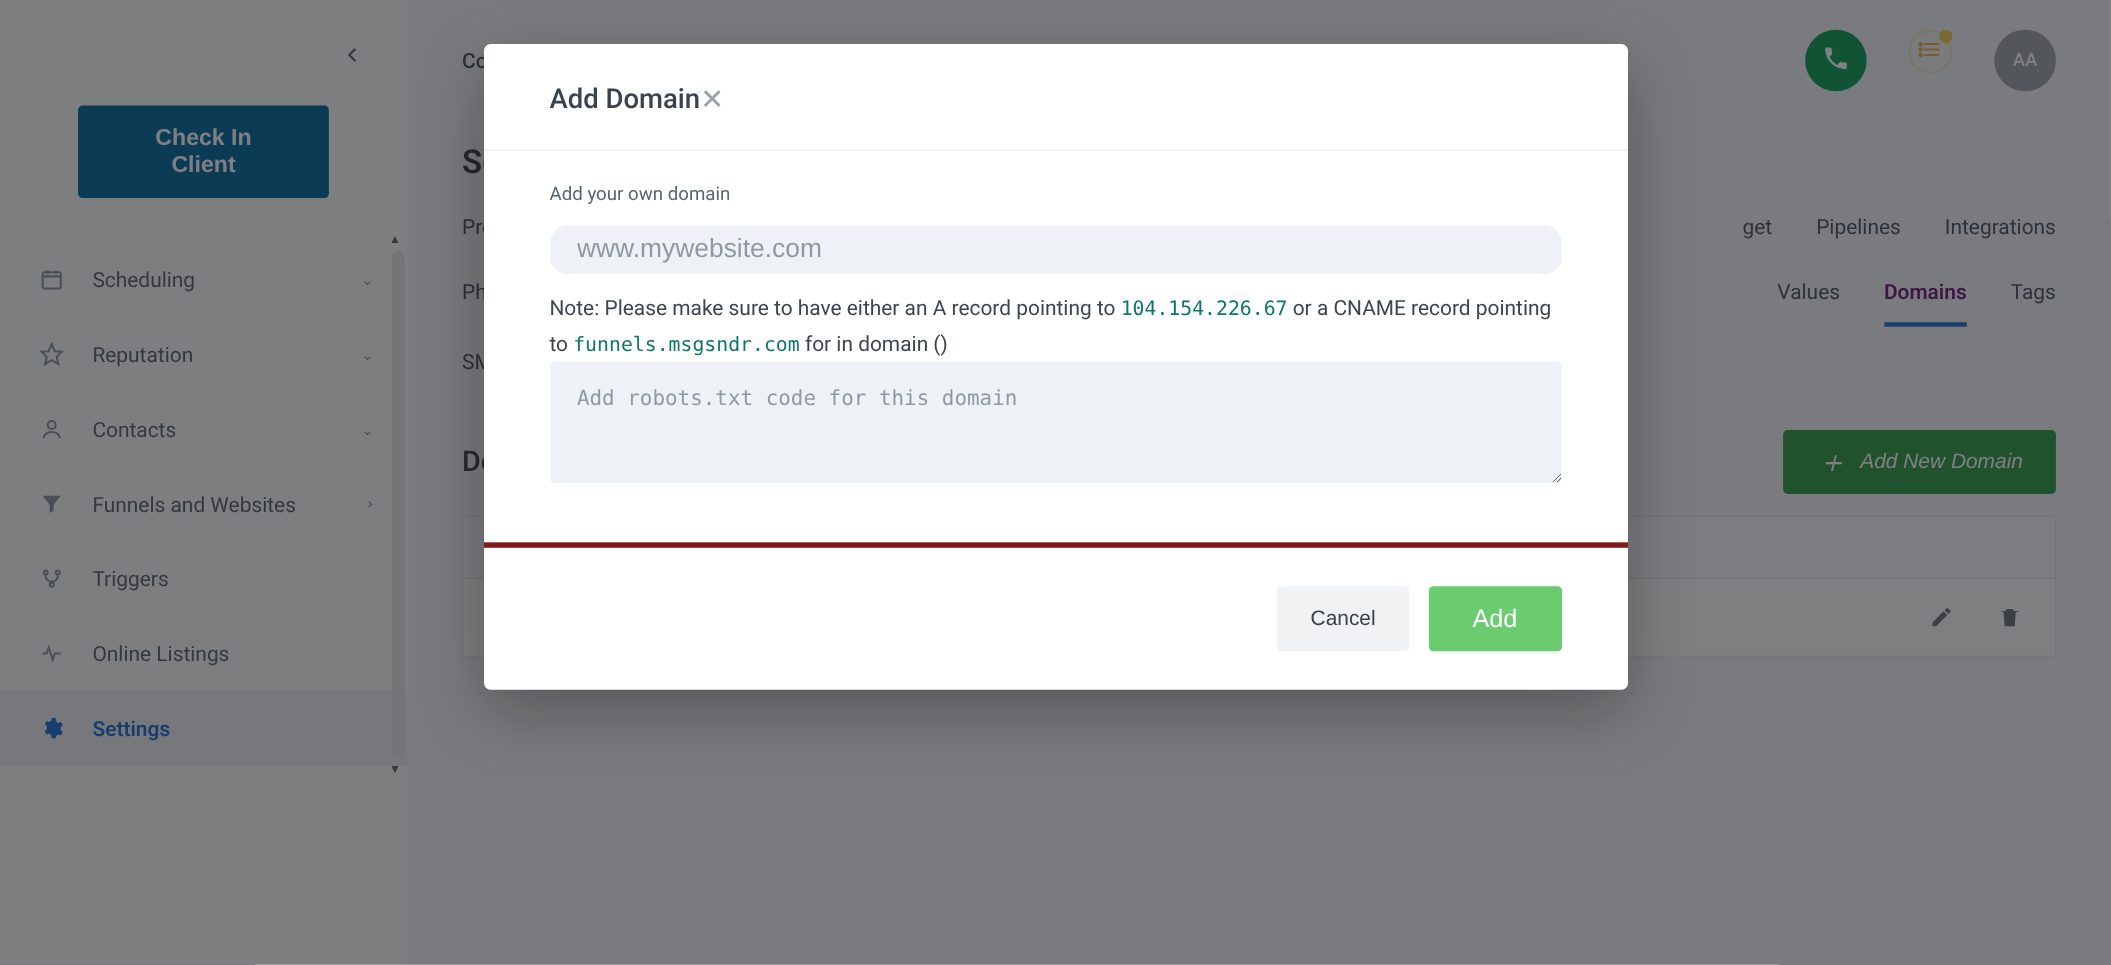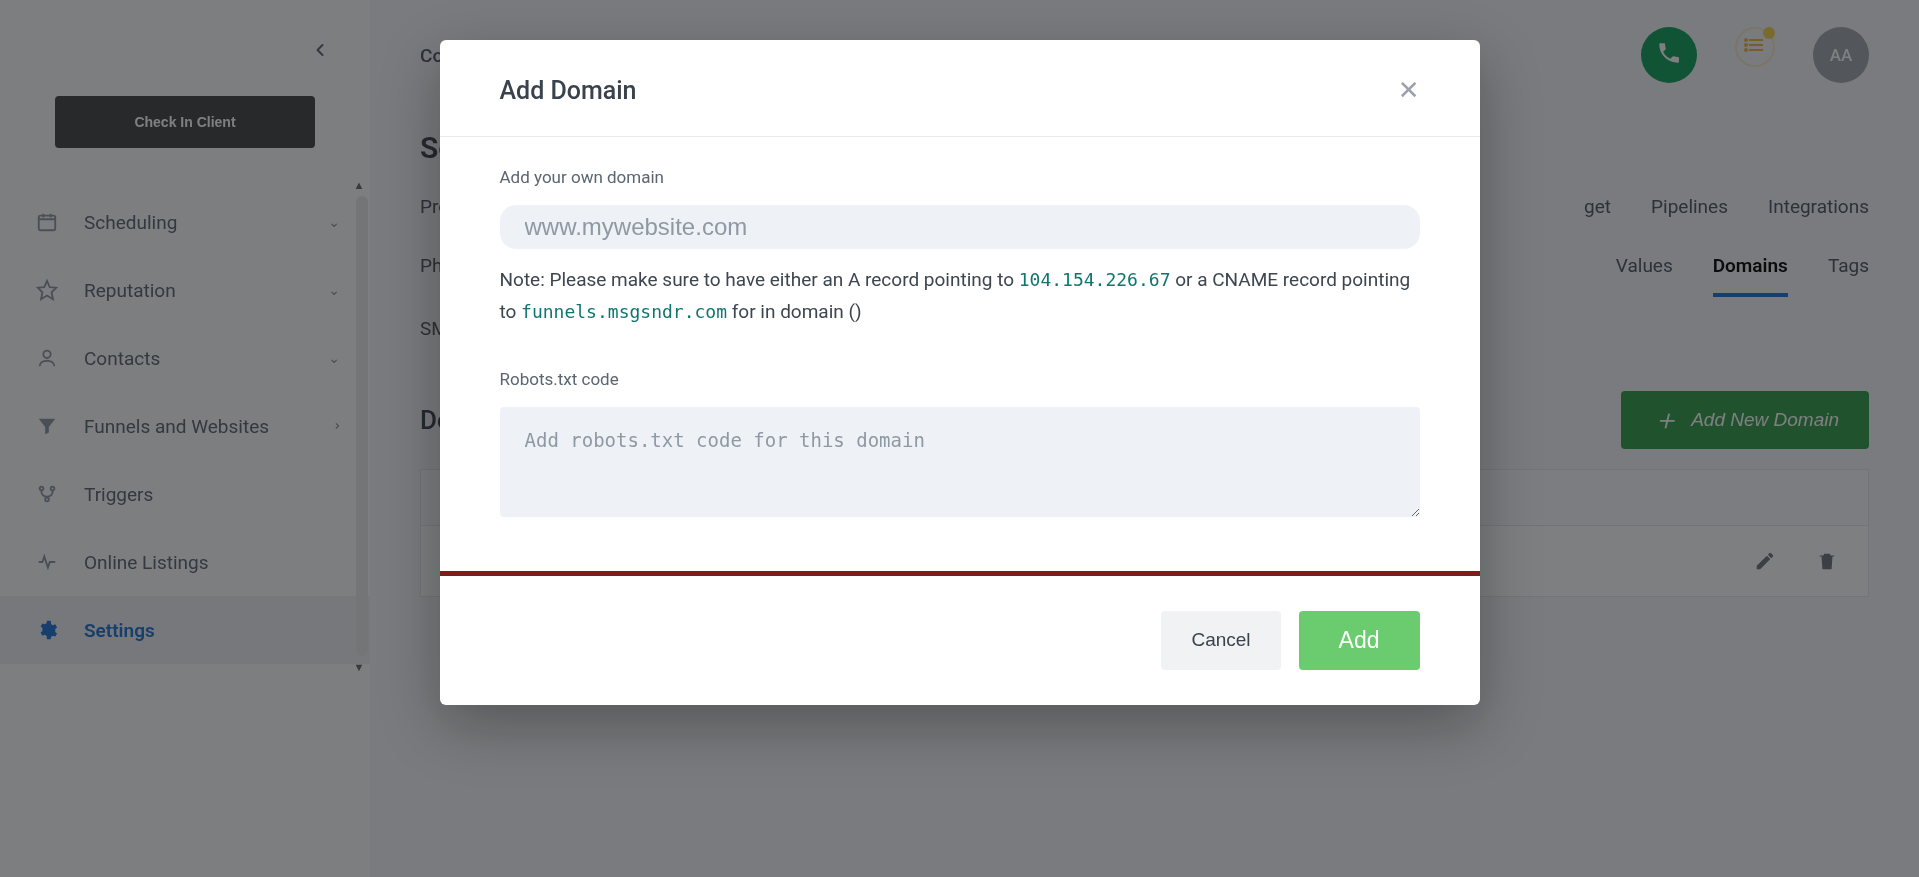--- a/index.html
+++ b/index.html
@@ -1,21 +1,21 @@
 <!DOCTYPE html>
 <html><head>
 <meta charset="utf-8">
 <style>
   * { box-sizing: border-box; margin: 0; padding: 0; }
   html, body { width: 1919px; height: 877px; font-family: -apple-system, BlinkMacSystemFont, "Segoe UI", Roboto, sans-serif; background: #f5f6f8; color: #4a5560; overflow: hidden; }
   .app { display: flex; width: 100%; height: 100%; }
   .sidebar { width: 370px; background: #fdfdfd; display: flex; flex-direction: column; position: relative; }
   .sidebar-top { padding: 38px 30px 30px 60px; display: flex; align-items: center; justify-content: space-between; }
   .collapse-chevron { font-size: 24px; color: #5a6472; cursor: pointer; margin-right: 10px; }
-  .check-in-btn { background: #404040; color: #fff; border: none; padding: 18px 40px; border-radius: 4px; font-size: 14px; font-weight: 600; cursor: pointer; margin: 0 auto 40px; display: block; width: 260px; }
+  .check-in-btn { background: #0369a1; color: #fff; border: none; padding: 18px 40px; border-radius: 4px; font-size: 21px; font-weight: 600; cursor: pointer; margin: 0 auto 40px; display: block; width: 228px; }
   .sidebar-nav { display: flex; flex-direction: column; position: relative; }
   .nav-scroll-arrow { position: absolute; right: 2px; width: 18px; height: 18px; display:flex; align-items:center; justify-content:center; font-size:11px; color:#666;}
   .nav-scroll-top { top: -12px; }
   .nav-scroll-bottom { bottom: -12px; }
   .nav-scrollbar { position: absolute; right: 2px; top: 8px; bottom: 8px; width: 12px; background:#e8e8e8; border-radius:6px;}
   .nav-item { display: flex; align-items: center; padding: 22px 30px 22px 35px; cursor: pointer; color: #5a6472; font-size: 19px; gap: 25px; }
   .nav-item.active { background: #eef0f2; color: #1b6fd2; font-weight: 600; }
   .nav-item .nav-icon { width: 24px; height: 24px; display: flex; align-items: center; justify-content: center; }
   .nav-item .nav-icon svg { width: 22px; height: 22px; }
   .nav-label { flex: 1; }
@@ -26,34 +26,34 @@
   .header-icons { display: flex; align-items: flex-start; gap: 38px; }
   .phone-circle { width: 56px; height: 56px; border-radius: 50%; background: #0f9d58; display: flex; align-items: center; justify-content: center; cursor: pointer; }
   .phone-circle svg { width: 26px; height: 26px; fill: #fff; }
   .list-badge { position: relative; width: 40px; height: 40px; display:flex; align-items:center; justify-content:center; cursor:pointer; border-radius:50%; border:2px solid #f7e9c9;}
   .list-badge svg { width: 24px; height: 24px; stroke: #f3b43a; fill:none; stroke-width:2;}
   .list-badge::after { content:""; position:absolute; top:-2px; right:-2px; width:12px; height:12px; background:#f3d34a; border-radius:50%;}
   .avatar { width: 56px; height: 56px; border-radius: 50%; background: #9fa4a8; color: #fff; display: flex; align-items: center; justify-content: center; font-size: 17px; font-weight:500; cursor:pointer;}
   .page-title { font-size: 30px; font-weight: 600; color: #3a434d; padding: 0 50px 10px; margin-top: 20px;}
   .tabs-row { display: flex; flex-wrap: wrap; padding: 20px 50px 0; gap: 40px; font-size: 19px; color: #4a5560; }
   .tab { padding-bottom: 16px; cursor: pointer; }
-  .tab.active { color: #000000; font-weight: 600; border-bottom: 4px solid #1b6fd2; }
+  .tab.active { color: #701a75; font-weight: 600; border-bottom: 4px solid #1b6fd2; }
   .section-bar { display:flex; align-items:center; justify-content:space-between; padding: 35px 50px 0;}
   .section-title { font-size: 26px; font-weight: 500; color:#3a434d;}
   .add-domain-btn { background:#2f9d46; color:#fff; border:none; padding:18px 30px; font-size:19px; border-radius:4px; display:flex; align-items:center; gap:12px; cursor:pointer;font-style:italic;}
   .add-domain-btn span.plus { font-size:28px; line-height:0; font-weight:300;}
   .domain-table { margin: 20px 50px 0; background:#fff; border:1px solid #e3e6ea;}
   .domain-header-row { height:56px; border-bottom:1px solid #e3e6ea; background:#fafbfc;}
   .domain-row { height:70px; display:flex; align-items:center; justify-content:flex-end; padding:0 30px; gap:40px;}
   .row-icon { width:22px; height:22px; color:#6b737d; cursor:pointer;}
   .row-icon svg { width:100%; height:100%; fill:currentColor;}
   
   .overlay { position: fixed; inset: 0; background: rgba(20,22,26,0.55); display: flex; align-items: flex-start; justify-content: center; padding-top: 40px; }
   .modal { width: 1040px; background: #fff; border-radius: 6px; box-shadow: 0 20px 60px rgba(0,0,0,0.3); display:flex; flex-direction:column; }
-  .modal-header { display:flex; align-items:center; justify-content:space-between; padding: 35px 60px 30px; border-bottom:1px solid #e8ebee;}
+  .modal-header { display:flex; align-items:center; padding: 35px 60px 30px; border-bottom:1px solid #e8ebee;}
   .modal-title { font-size: 25px; font-weight:500; color:#3a434d;}
   .close-x { font-size:26px; color:#9aa1aa; cursor:pointer; background:none; border:none;}
   .modal-body { padding: 30px 60px 50px; }
   .field-label { font-size: 17px; color:#5a6570; margin-bottom:18px;}
   .domain-input { width:920px; max-width:100%; background:#eef2f6; border:none; padding:8px 25px; font-size:24px; border-radius:16px; color:#4a5560; outline:none;}
   .domain-input::placeholder { color:#8f99a4;}
   .note { font-size:19px; color:#3d4650; margin-top:15px; line-height:1.7; max-width:920px;}
   .note .code { font-family: ui-monospace, Menlo, Consolas, monospace; color:#0f766e; font-size:18px;}
   .robots-label { font-size:17px; color:#5a6570; margin-top:40px; margin-bottom:18px;}
   .robots-area { width:920px; max-width:100%; height:110px; background:#eef2f6; border:none; padding:22px 25px; font-size:19px; border-radius:4px; color:#4a5560; outline:none; resize:both;}
@@ -237,21 +237,20 @@
       <button class="close-x">
         <span>✕</span>
       </button>
     </div>
     <div class="modal-body">
       <div class="field-label">Add your own domain</div>
       <input class="domain-input" placeholder="www.mywebsite.com" style="">
       <div class="note">
         <span>Note: Please make sure to have either an A record pointing to </span><span class="code">104.154.226.67</span><span> or a CNAME record pointing to </span><span class="code">funnels.msgsndr.com</span><span> for in domain ()</span>
       </div>
-      <div class="robots-label">Robots.txt code</div>
       <textarea class="robots-area" placeholder="Add robots.txt code for this domain" style=""></textarea>
     </div>
     <div class="modal-footer">
       <button class="btn-cancel">Cancel</button>
       <button class="btn-add">Add</button>
     </div>
   </div>
 </div>
 
 </body></html>

